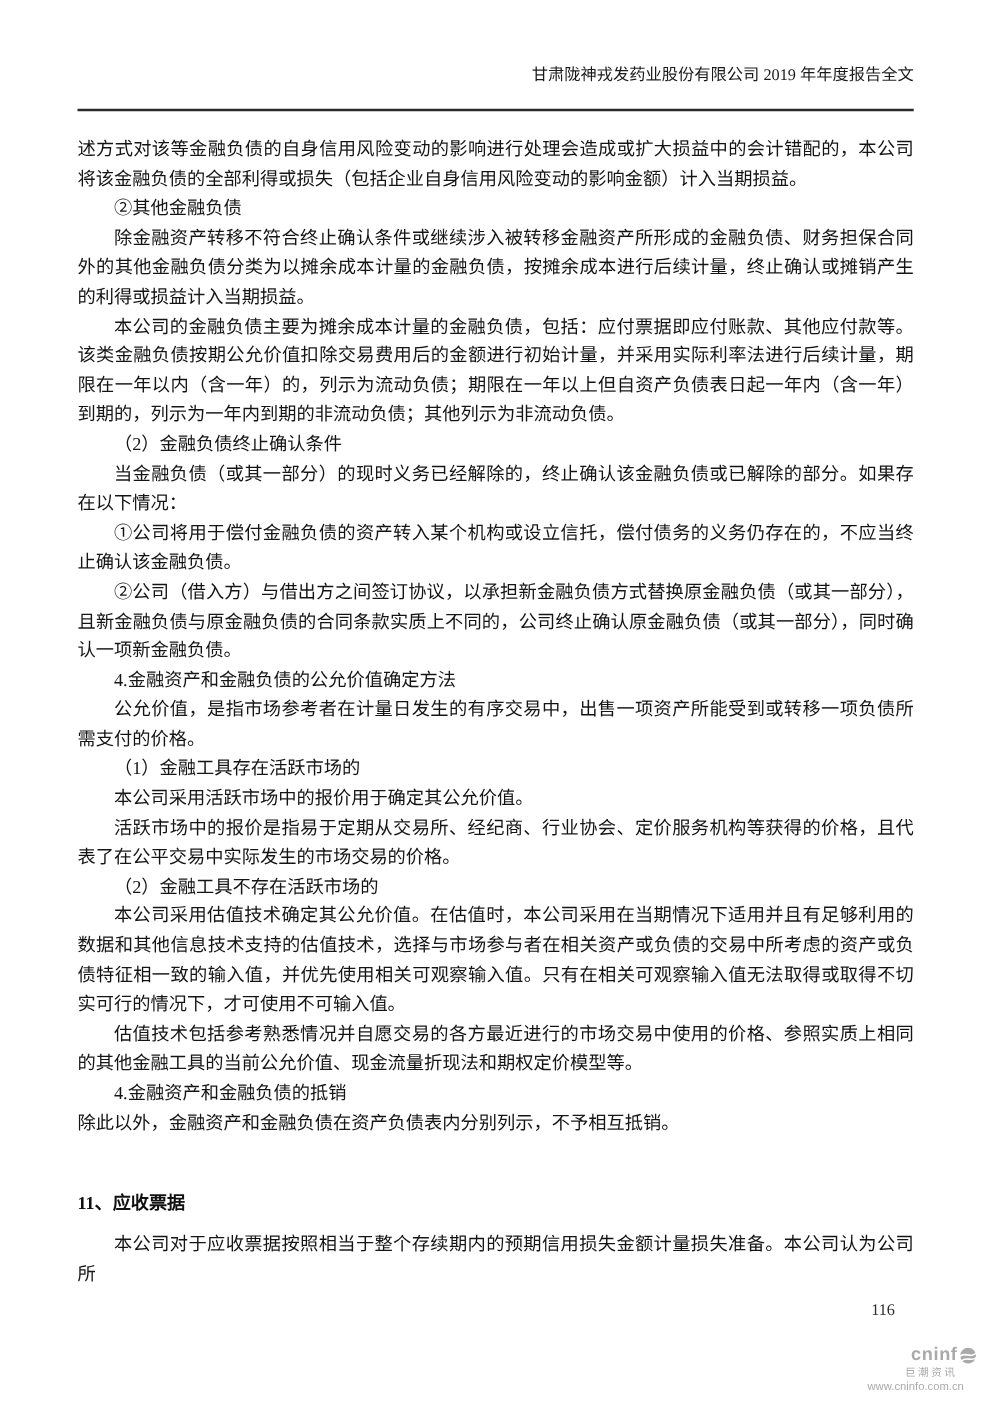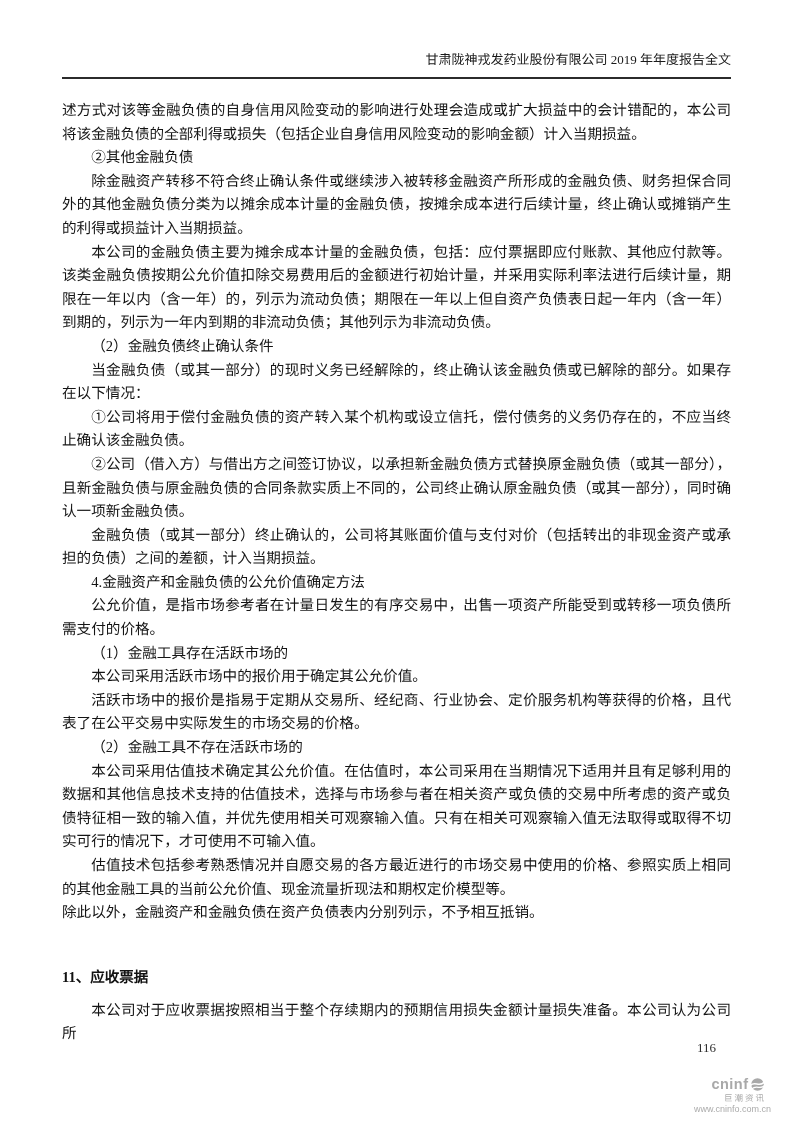--- a/index.html
+++ b/index.html
@@ -20,21 +20,21 @@
     position: absolute;
     left: 62px;
     top: 50px;
     width: 669px;
   }
   .doc-header {
     text-align: right;
     font-size: 13px;
     line-height: 20px;
     color: #1a1a1a;
-    padding-bottom: 7px;
+    padding-bottom: 17px;
   }
   .header-rule {
     border: none;
     border-top: 2px solid #2b2b2b;
     margin: 0;
   }
   .body-text {
     margin-top: 20px;
     font-size: 14.6px;
     line-height: 23.6px;
@@ -68,21 +68,21 @@
     top: 1077px;
     right: 3px;
     width: 96px;
     color: #a6a6a6;
     font-family: "Liberation Sans", "DejaVu Sans", sans-serif;
     line-height: 1.1;
   }
   .brand-line {
     display: flex;
     align-items: center;
-    justify-content: center;
+    justify-content: flex-end;
     padding-right: 8px;
     gap: 1px;
   }
   .brand-text {
     font-weight: bold;
     font-size: 14.5px;
     letter-spacing: 0.5px;
     color: #a9a9a9;
   }
   .brand-icon {
@@ -115,29 +115,29 @@
 
     <div class="body-text">
         <p class="para">述方式对该等金融负债的自身信用风险变动的影响进行处理会造成或扩大损益中的会计错配的，本公司将该金融负债的全部利得或损失（包括企业自身信用风险变动的影响金额）计入当期损益。</p>
         <p class="para indent">②其他金融负债</p>
         <p class="para indent">除金融资产转移不符合终止确认条件或继续涉入被转移金融资产所形成的金融负债、财务担保合同外的其他金融负债分类为以摊余成本计量的金融负债，按摊余成本进行后续计量，终止确认或摊销产生的利得或损益计入当期损益。</p>
         <p class="para indent">本公司的金融负债主要为摊余成本计量的金融负债，包括：应付票据即应付账款、其他应付款等。该类金融负债按期公允价值扣除交易费用后的金额进行初始计量，并采用实际利率法进行后续计量，期限在一年以内（含一年）的，列示为流动负债；期限在一年以上但自资产负债表日起一年内（含一年）到期的，列示为一年内到期的非流动负债；其他列示为非流动负债。</p>
         <p class="para indent">（2）金融负债终止确认条件</p>
         <p class="para indent">当金融负债（或其一部分）的现时义务已经解除的，终止确认该金融负债或已解除的部分。如果存在以下情况：</p>
         <p class="para indent">①公司将用于偿付金融负债的资产转入某个机构或设立信托，偿付债务的义务仍存在的，不应当终止确认该金融负债。</p>
         <p class="para indent">②公司（借入方）与借出方之间签订协议，以承担新金融负债方式替换原金融负债（或其一部分），且新金融负债与原金融负债的合同条款实质上不同的，公司终止确认原金融负债（或其一部分），同时确认一项新金融负债。</p>
-        <p class="para indent">金融负债（或其一部分）终止确认的，公司将其账面价值与支付对价（包括转出的非现金资产或承担的负债）之间的差额，计入当期损益。</p>
         <p class="para indent">4.金融资产和金融负债的公允价值确定方法</p>
         <p class="para indent">公允价值，是指市场参考者在计量日发生的有序交易中，出售一项资产所能受到或转移一项负债所需支付的价格。</p>
         <p class="para indent">（1）金融工具存在活跃市场的</p>
         <p class="para indent">本公司采用活跃市场中的报价用于确定其公允价值。</p>
         <p class="para indent">活跃市场中的报价是指易于定期从交易所、经纪商、行业协会、定价服务机构等获得的价格，且代表了在公平交易中实际发生的市场交易的价格。</p>
         <p class="para indent">（2）金融工具不存在活跃市场的</p>
         <p class="para indent">本公司采用估值技术确定其公允价值。在估值时，本公司采用在当期情况下适用并且有足够利用的数据和其他信息技术支持的估值技术，选择与市场参与者在相关资产或负债的交易中所考虑的资产或负债特征相一致的输入值，并优先使用相关可观察输入值。只有在相关可观察输入值无法取得或取得不切实可行的情况下，才可使用不可输入值。</p>
         <p class="para indent">估值技术包括参考熟悉情况并自愿交易的各方最近进行的市场交易中使用的价格、参照实质上相同的其他金融工具的当前公允价值、现金流量折现法和期权定价模型等。</p>
+        <p class="para indent">4.金融资产和金融负债的抵销</p>
         <p class="para">除此以外，金融资产和金融负债在资产负债表内分别列示，不予相互抵销。</p>
       </div>
 
     <h2 class="section-heading">11、应收票据</h2>
 
     <p class="para indent body-text" style="margin-top:0">本公司对于应收票据按照相当于整个存续期内的预期信用损失金额计量损失准备。本公司认为公司所</p>
 
   </div>
 
   <div class="page-number">116</div>

